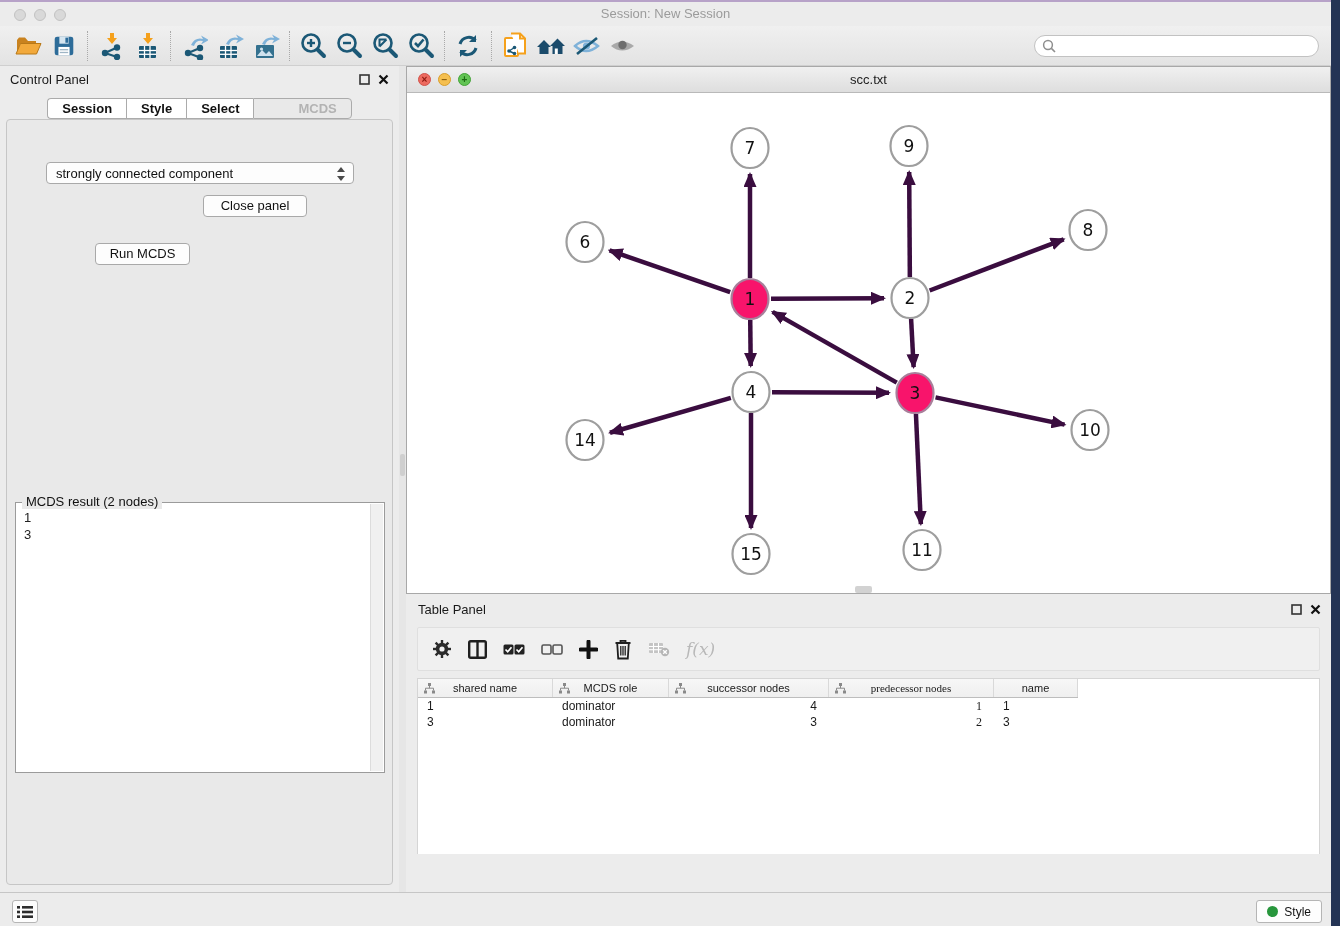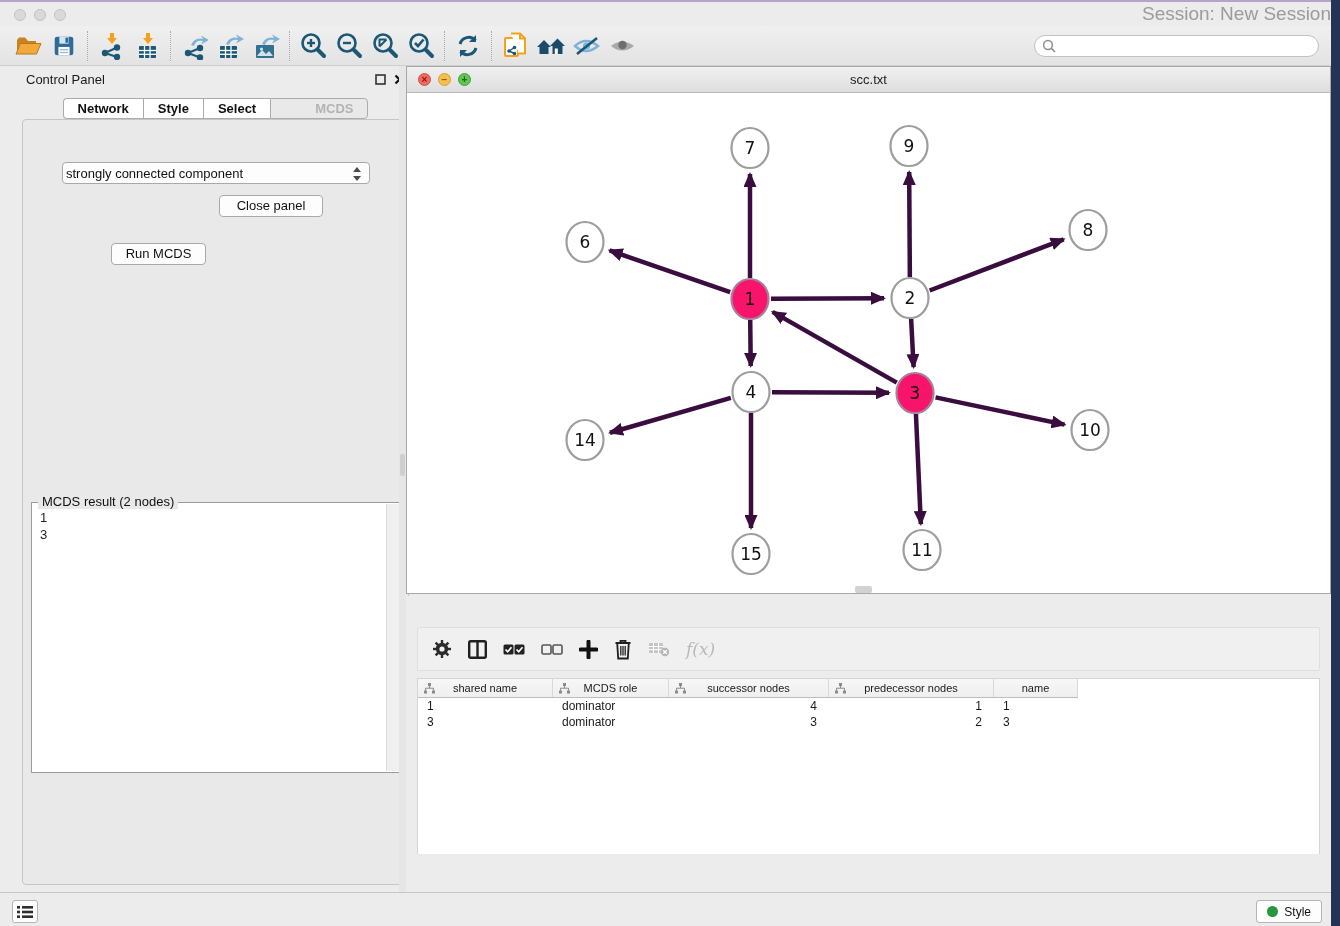--- a/index.html
+++ b/index.html
@@ -6,52 +6,52 @@
   html,body { width:1340px; height:926px; }
   body { font-family:"Liberation Sans", sans-serif; font-size:13px; color:#1a1a1a;
          background:#243455; position:relative; overflow:hidden; }
 
   
   #app { position:absolute; left:0; top:0; width:1331px; height:926px;
          background:#ECECEC; border-top:2px solid #B7A2C8; }
 
   
   #titlebar { position:absolute; left:0; top:0; width:100%; height:24px; }
-  #titlebar .title { width:100%; text-align:right; line-height:24px; color:#9b9b9b; font-size:19px; }
+  #titlebar .title { width:100%; text-align:center; line-height:24px; color:#9b9b9b; font-size:13px; }
   .tl-gray { position:absolute; top:7px; width:12px; height:12px; border-radius:50%;
              background:#D9D9D9; border:1px solid #C2C2C2; }
 
   
   #toolbar { position:absolute; left:0; top:24px; width:100%; height:40px;
              background:linear-gradient(#F0F0F0,#E3E3E3); border-bottom:1px solid #CFCFCF;
              display:flex; align-items:center; padding:0 6px 0 10px; }
   .tb-icon { width:36px; height:32px; display:flex; align-items:center; justify-content:center; flex:0 0 auto; }
   .tb-sep { height:30px; border-left:1px dotted #A9A9A9; margin:0 5px; flex:0 0 auto; }
   #search-wrap { margin-left:auto; margin-right:6px; width:285px; height:22px; position:relative; }
   #search-input { width:100%; height:100%; border:1px solid #C2C2C2; border-radius:11px;
                   background:#fff; padding:0 8px 0 26px; font-size:12px; outline:none; }
   #search-icon { position:absolute; left:8px; top:4px; }
 
   
-  #control-panel { position:absolute; left:16px; top:64px; width:399px; height:826px; background:#ECECEC; }
+  #control-panel { position:absolute; left:0; top:64px; width:399px; height:826px; background:#ECECEC; }
   #cp-header { position:absolute; left:0; top:0; width:100%; height:28px; }
   #cp-header .ptitle { position:absolute; left:10px; top:6px; font-size:13px; color:#1a1a1a; }
   .win-btns { position:absolute; right:10px; top:7px; display:flex; gap:8px; align-items:center; }
   #cp-tabs { position:absolute; left:0; top:32px; width:100%; display:flex; justify-content:center; }
   .ctab { height:21px; line-height:19px; padding:0 14px; background:#fff; border:1px solid #ABABAB;
           border-right:none; font-weight:700; font-size:13px; color:#111; }
   .ctab:first-child { border-radius:4px 0 0 4px; }
   .ctab:last-child { border-right:1px solid #ABABAB; border-radius:0 4px 4px 0;padding-left:44px; }
   .ctab.sel { background:#E9E9E9; color:#B3B3B3; }
   #cp-content { position:absolute; left:6px; top:53px; width:387px; height:766px;
                 background:#E9E9E9; border:1px solid #C6C6C6; border-radius:4px; }
   #opt-label { position:absolute; left:0; top:17px; width:100%; text-align:center; color:#111; }
   #criterion-select { position:absolute; left:39px; top:42px; width:308px; height:22px; background:#FDFDFD;
                       border:1px solid #A9A9A9; border-radius:4px; display:flex; align-items:center;
-                      padding:0 22px 0 3px; font-size:13px; color:#111; }
+                      padding:0 22px 0 9px; font-size:13px; color:#111; }
   #criterion-stepper { position:absolute; right:7px; top:3px; }
   .btn { position:absolute; height:22px; background:#FDFDFD; border:1px solid #A9A9A9; border-radius:4px;
          font-size:13px; color:#111; text-align:center; line-height:20px; }
   #run-btn  { left:88px; top:75px; width:95px;margin-top:48px; }
   #close-btn{ left:196px; top:75px; width:104px; }
   #result-box { position:absolute; left:8px; top:382px; width:370px; height:271px;
                 background:#fff; border:1px solid #9B9B9B; }
   #result-legend { position:absolute; left:6px; top:-9px; background:#E9E9E9; padding:0 4px; color:#111; }
   #result-text { position:absolute; left:0; top:2px; padding:4px 8px; white-space:pre;
                  line-height:17px; font-size:13px; color:#222; }
@@ -89,21 +89,21 @@
   #fx-label { font-family:"DejaVu Serif", serif; font-style:italic; font-size:17px; color:#B8B8B8; }
   #table-area { position:absolute; left:11px; top:82px; width:903px; height:176px; background:#fff;
                 border:1px solid #D5D5D5; border-bottom:none; }
   #t-head { display:flex; height:19px; background:linear-gradient(#F7F7F7,#EFEFEF);
             border-bottom:1px solid #BDBDBD; width:660px; }
   .th { position:relative; border-right:1px solid #D9D9D9; display:flex; align-items:center;
         justify-content:center; font-size:11px; color:#1a1a1a; }
   .th svg { position:absolute; left:6px; top:4px; }
   .tr { display:flex; height:16px; align-items:center; }
   .td { font-size:12px; color:#1a1a1a; overflow:hidden; white-space:nowrap; }
-  .c0 { width:135px; } .c1 { width:116px; } .c2 { width:160px; } .c3 { width:165px; } .c4 { width:84px; }
+  .c0 { width:135px; } .c1 { width:116px; } .c2 { width:160px; } .c3 { width:165px;font-family:Liberation Serif, serif; } .c4 { width:84px; }
   .td.l { text-align:left; padding-left:9px; } .td.r { text-align:right; padding-right:12px; }
   #t-tabs { position:absolute; left:0; top:272px; width:100%; display:flex; justify-content:center; }
   .ttab { height:20px; line-height:18px; padding:0 12px; background:#fff; border:1px solid #ABABAB;
           border-right:none; font-weight:700; font-size:13px; color:#111; }
   .ttab:first-child { border-radius:4px 0 0 4px; }
   .ttab:last-child { border-right:1px solid #ABABAB; border-radius:0 4px 4px 0; }
   .ttab.sel { background:#D8D8D8; color:#B0B0B0; }
 
   
   #status-bar { position:absolute; left:0; top:890px; width:100%; height:36px;
@@ -287,21 +287,21 @@
             </svg>
         </span>
         <span>
           <svg width="11" height="11" viewBox="0 0 11 11">
               <path d="M1.5 1.5 L9.5 9.5 M9.5 1.5 L1.5 9.5" stroke="#111" stroke-width="2.2"></path>
             </svg>
         </span>
       </span>
     </div>
     <div id="cp-tabs">
-        <span class="ctab">Network</span>
+        <span class="ctab">Session</span>
         <span class="ctab">Style</span>
         <span class="ctab">Select</span>
         <span class="ctab sel">MCDS</span>
       </div>
     <div id="cp-content">
       <div id="criterion-select">
         <span>strongly connected component</span>
         <span id="criterion-stepper">
           <svg width="10" height="16" viewBox="0 0 10 16">
               <path d="M5 1 L9 6 H1 Z" fill="#4A4A4A"></path>
@@ -398,20 +398,35 @@
           <g>
             <ellipse cx="515" cy="457" rx="18.5" ry="20" fill="#FFFFFF" stroke="#9E9E9E" stroke-width="2.2"></ellipse>
             <text x="515" y="463" text-anchor="middle" font-family="DejaVu Sans, sans-serif" font-size="17" fill="#111111">11</text>
           </g>
         </svg>
       <div id="h-handle"></div>
     </div>
   </div>
 
   <div id="table-panel">
+    <div id="tp-header">
+      <span class="ptitle">Table Panel</span>
+      <span class="win-btns">
+        <span>
+          <svg width="11" height="11" viewBox="0 0 11 11">
+              <rect x="1" y="1" width="9" height="9" fill="none" stroke="#333" stroke-width="1.6"></rect>
+            </svg>
+        </span>
+        <span>
+          <svg width="11" height="11" viewBox="0 0 11 11">
+              <path d="M1.5 1.5 L9.5 9.5 M9.5 1.5 L1.5 9.5" stroke="#111" stroke-width="2.2"></path>
+            </svg>
+        </span>
+      </span>
+    </div>
     <div id="tp-toolbar">
       <span class="tt-icon">
         <svg width="20" height="20" viewBox="0 0 20 20">
             <g stroke="#2B2B2B" stroke-width="2.4">
               <line x1="10" y1="1" x2="10" y2="19"></line>
               <line x1="1" y1="10" x2="19" y2="10"></line>
               <line x1="3.6" y1="3.6" x2="16.4" y2="16.4"></line>
               <line x1="3.6" y1="16.4" x2="16.4" y2="3.6"></line>
             </g>
             <circle cx="10" cy="10" r="6.2" fill="#2B2B2B"></circle>

